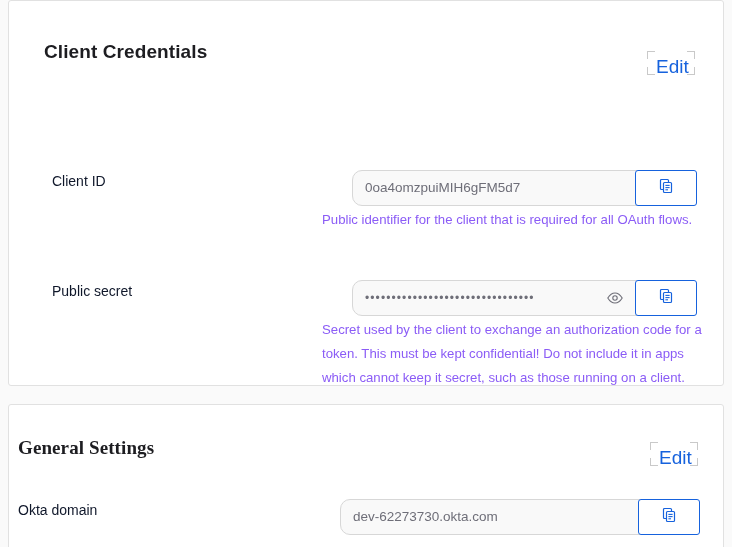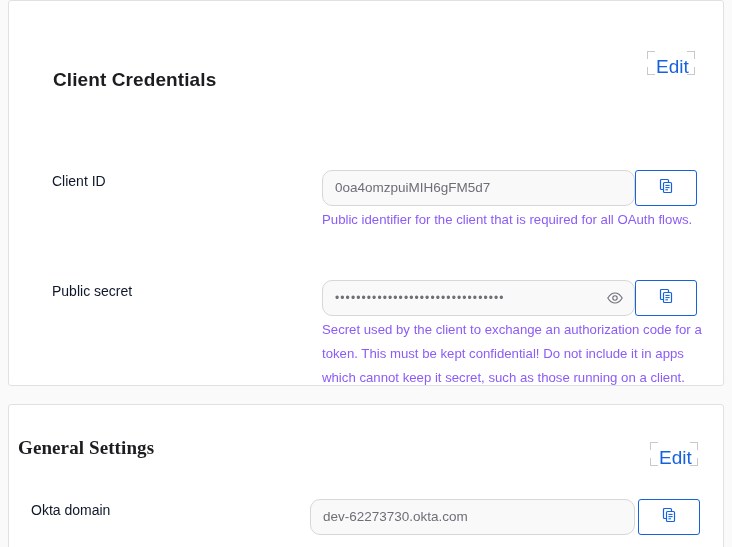--- a/index.html
+++ b/index.html
@@ -45,21 +45,21 @@
     position: relative;
     height: 62px;
   }
   .card-title {
     position: absolute;
     font-size: 19px;
     font-weight: bold;
     color: #1d1d21;
     letter-spacing: 0.1px;
   }
-  #cred-title { left: 44px; top: 40px; margin-top: 28px; }
+  #cred-title { left: 35px; top: 40px; }
   #gen-title  { left: 9px; top: 32px; font-family: Liberation Serif, serif; }
 
   .edit-link {
     position: absolute;
     font-size: 19px;
     color: #1662dd;
     text-decoration: none;
     cursor: pointer;
     padding: 3px 5px;
     border-radius: 3px;
@@ -118,20 +118,21 @@
     height: 36px;
     background: #f9f9f9;
     border: 1px solid #d7d7d7;
     border-radius: 10px;
     color: #6e6e78;
     font-size: 13.5px;
     padding: 0 30px 10px 12px;
     line-height: 34px;
     white-space: nowrap;
     overflow: hidden;
+    margin-left: 30px;
   }
   .secret-dots {
     letter-spacing: 1.1px;
     font-size: 12px;
     color: #6e6e78;
   }
   .eye-icon {
     position: absolute;
     right: 8px;
     top: 9px;
@@ -221,21 +222,21 @@
     <div class="card-title" id="gen-title">General Settings</div>
   </div>
 
   <div class="edit-wrap" style="left:649px; top:441px;">
     <span class="c2"></span>
       <span class="c3"></span>
   </div>
   <a class="edit-link" id="gen-edit">Edit</a>
 
   <div class="field-row">
-    <div class="field-label" style="left:31px; top:502px;">Okta domain</div>
+    <div class="field-label" style="left:18px; top:502px;">Okta domain</div>
     <div class="input-box" style="left:310px; top:499px; width:325px;">dev-62273730.okta.com</div>
     <div class="copy-btn" style="left:638px; top:499px;">
       <span>
         <svg width="16" height="16" viewBox="0 0 16 16" aria-hidden="true">
           <rect x="2.5" y="1.5" width="8" height="10" rx="1" fill="none" stroke="#1662dd" stroke-width="1.2"></rect>
           <rect x="5.5" y="4.5" width="8" height="10" rx="1" fill="#ffffff" stroke="#1662dd" stroke-width="1.2"></rect>
           <line x1="7.4" y1="7.4" x2="11.6" y2="7.4" stroke="#1662dd" stroke-width="1.1"></line>
           <line x1="7.4" y1="9.6" x2="11.6" y2="9.6" stroke="#1662dd" stroke-width="1.1"></line>
           <line x1="7.4" y1="11.8" x2="10" y2="11.8" stroke="#1662dd" stroke-width="1.1"></line>
         </svg>

